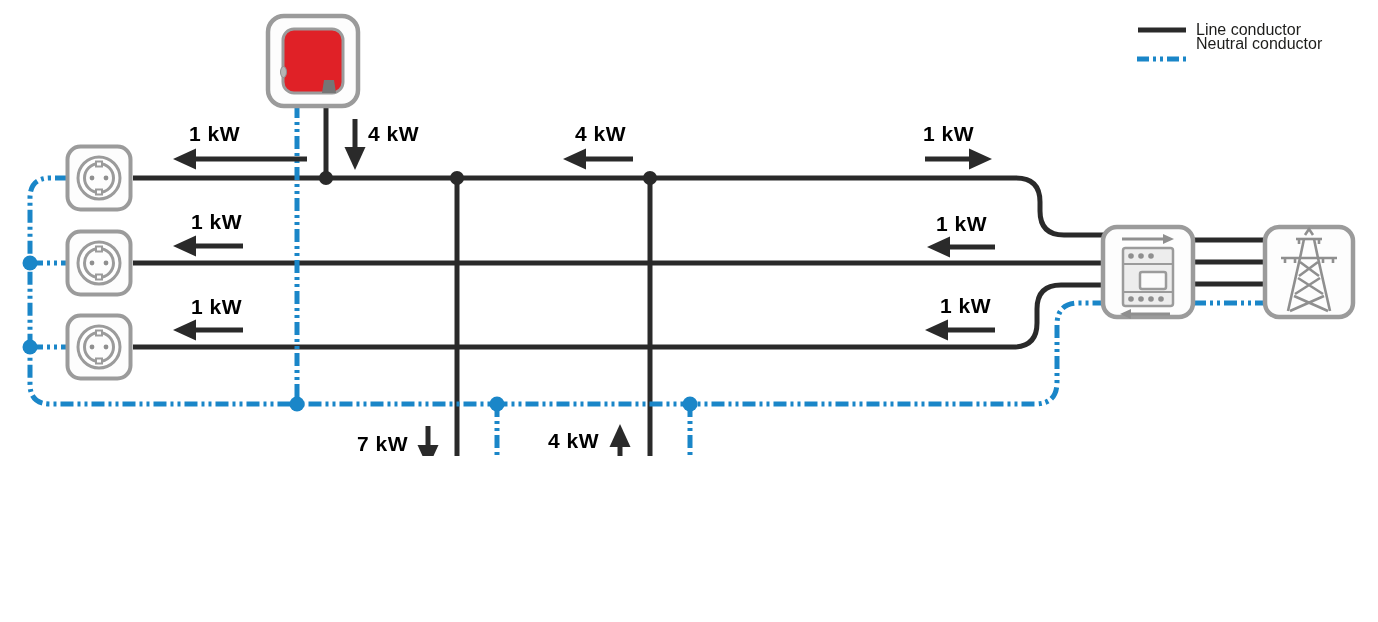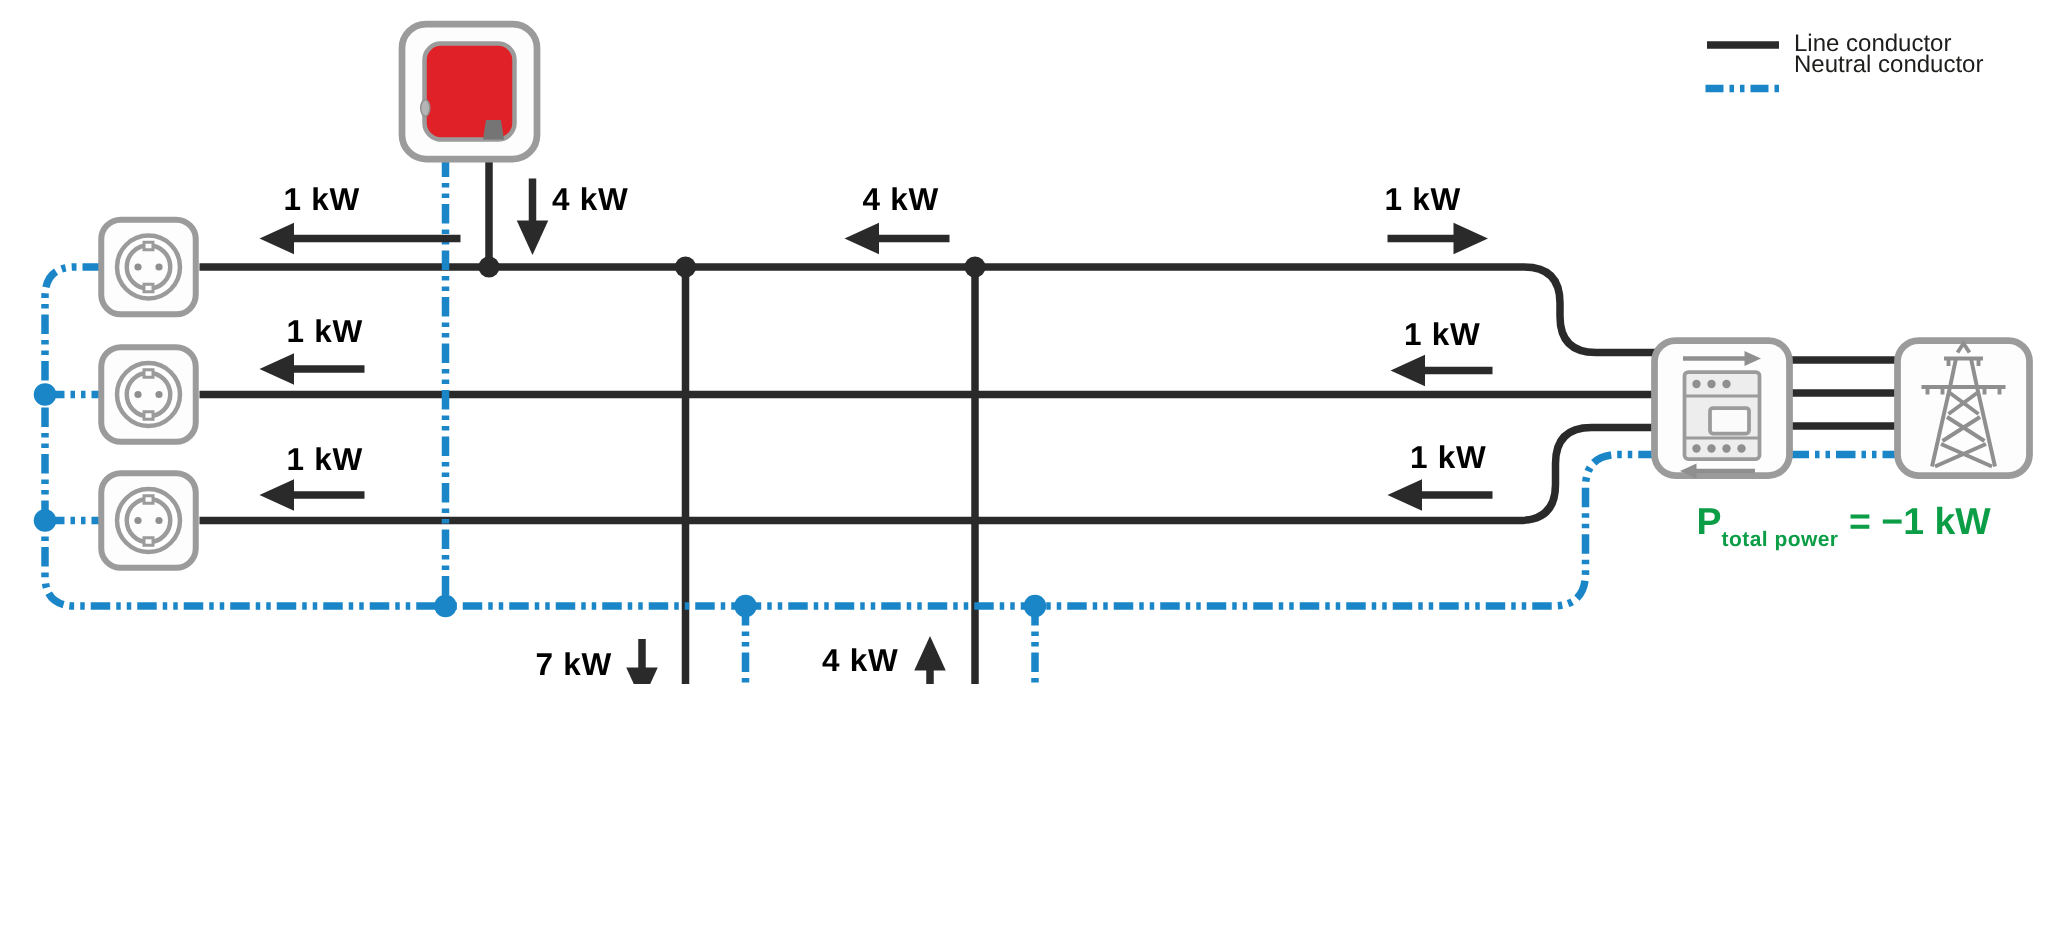--- a/index.html
+++ b/index.html
@@ -120,25 +120,20 @@
   <div class="flow-label" style="left:368px;top:122px">4 kW</div>
   <div class="flow-label" style="left:575px;top:122px">4 kW</div>
   <div class="flow-label" style="left:923px;top:122px">1 kW</div>
   <div class="flow-label" style="left:191px;top:210px">1 kW</div>
   <div class="flow-label" style="left:936px;top:212px">1 kW</div>
   <div class="flow-label" style="left:191px;top:295px">1 kW</div>
   <div class="flow-label" style="left:940px;top:294px">1 kW</div>
   <div class="flow-label" style="left:357px;top:432px">7 kW</div>
   <div class="flow-label" style="left:548px;top:429px">4 kW</div>
 
-  <div class="formula" style="left:1131px;top:334px">
-    <span>P</span><sub>total power</sub>
-    <span>=</span>
-    <span>−1 kW</span>
-  </div>
 
   <div class="device" style="left:265px;top:13px">
     <svg width="96" height="96" viewBox="0 0 96 96">
       <rect x="3" y="3" width="90" height="90" rx="16" fill="#fdfdfd" stroke="#9b9b9b" stroke-width="4.5"></rect>
       <rect x="18" y="16" width="60" height="64" rx="11" fill="#e02127" stroke="#9b9b9b" stroke-width="3"></rect>
       <polygon points="57,80 59,67 69,67 71,80" fill="#757575"></polygon>
       <ellipse cx="18.5" cy="59" rx="3" ry="5.5" fill="#b5b5b5" stroke="#8f8f8f" stroke-width="1"></ellipse>
     </svg>
   </div>
 

